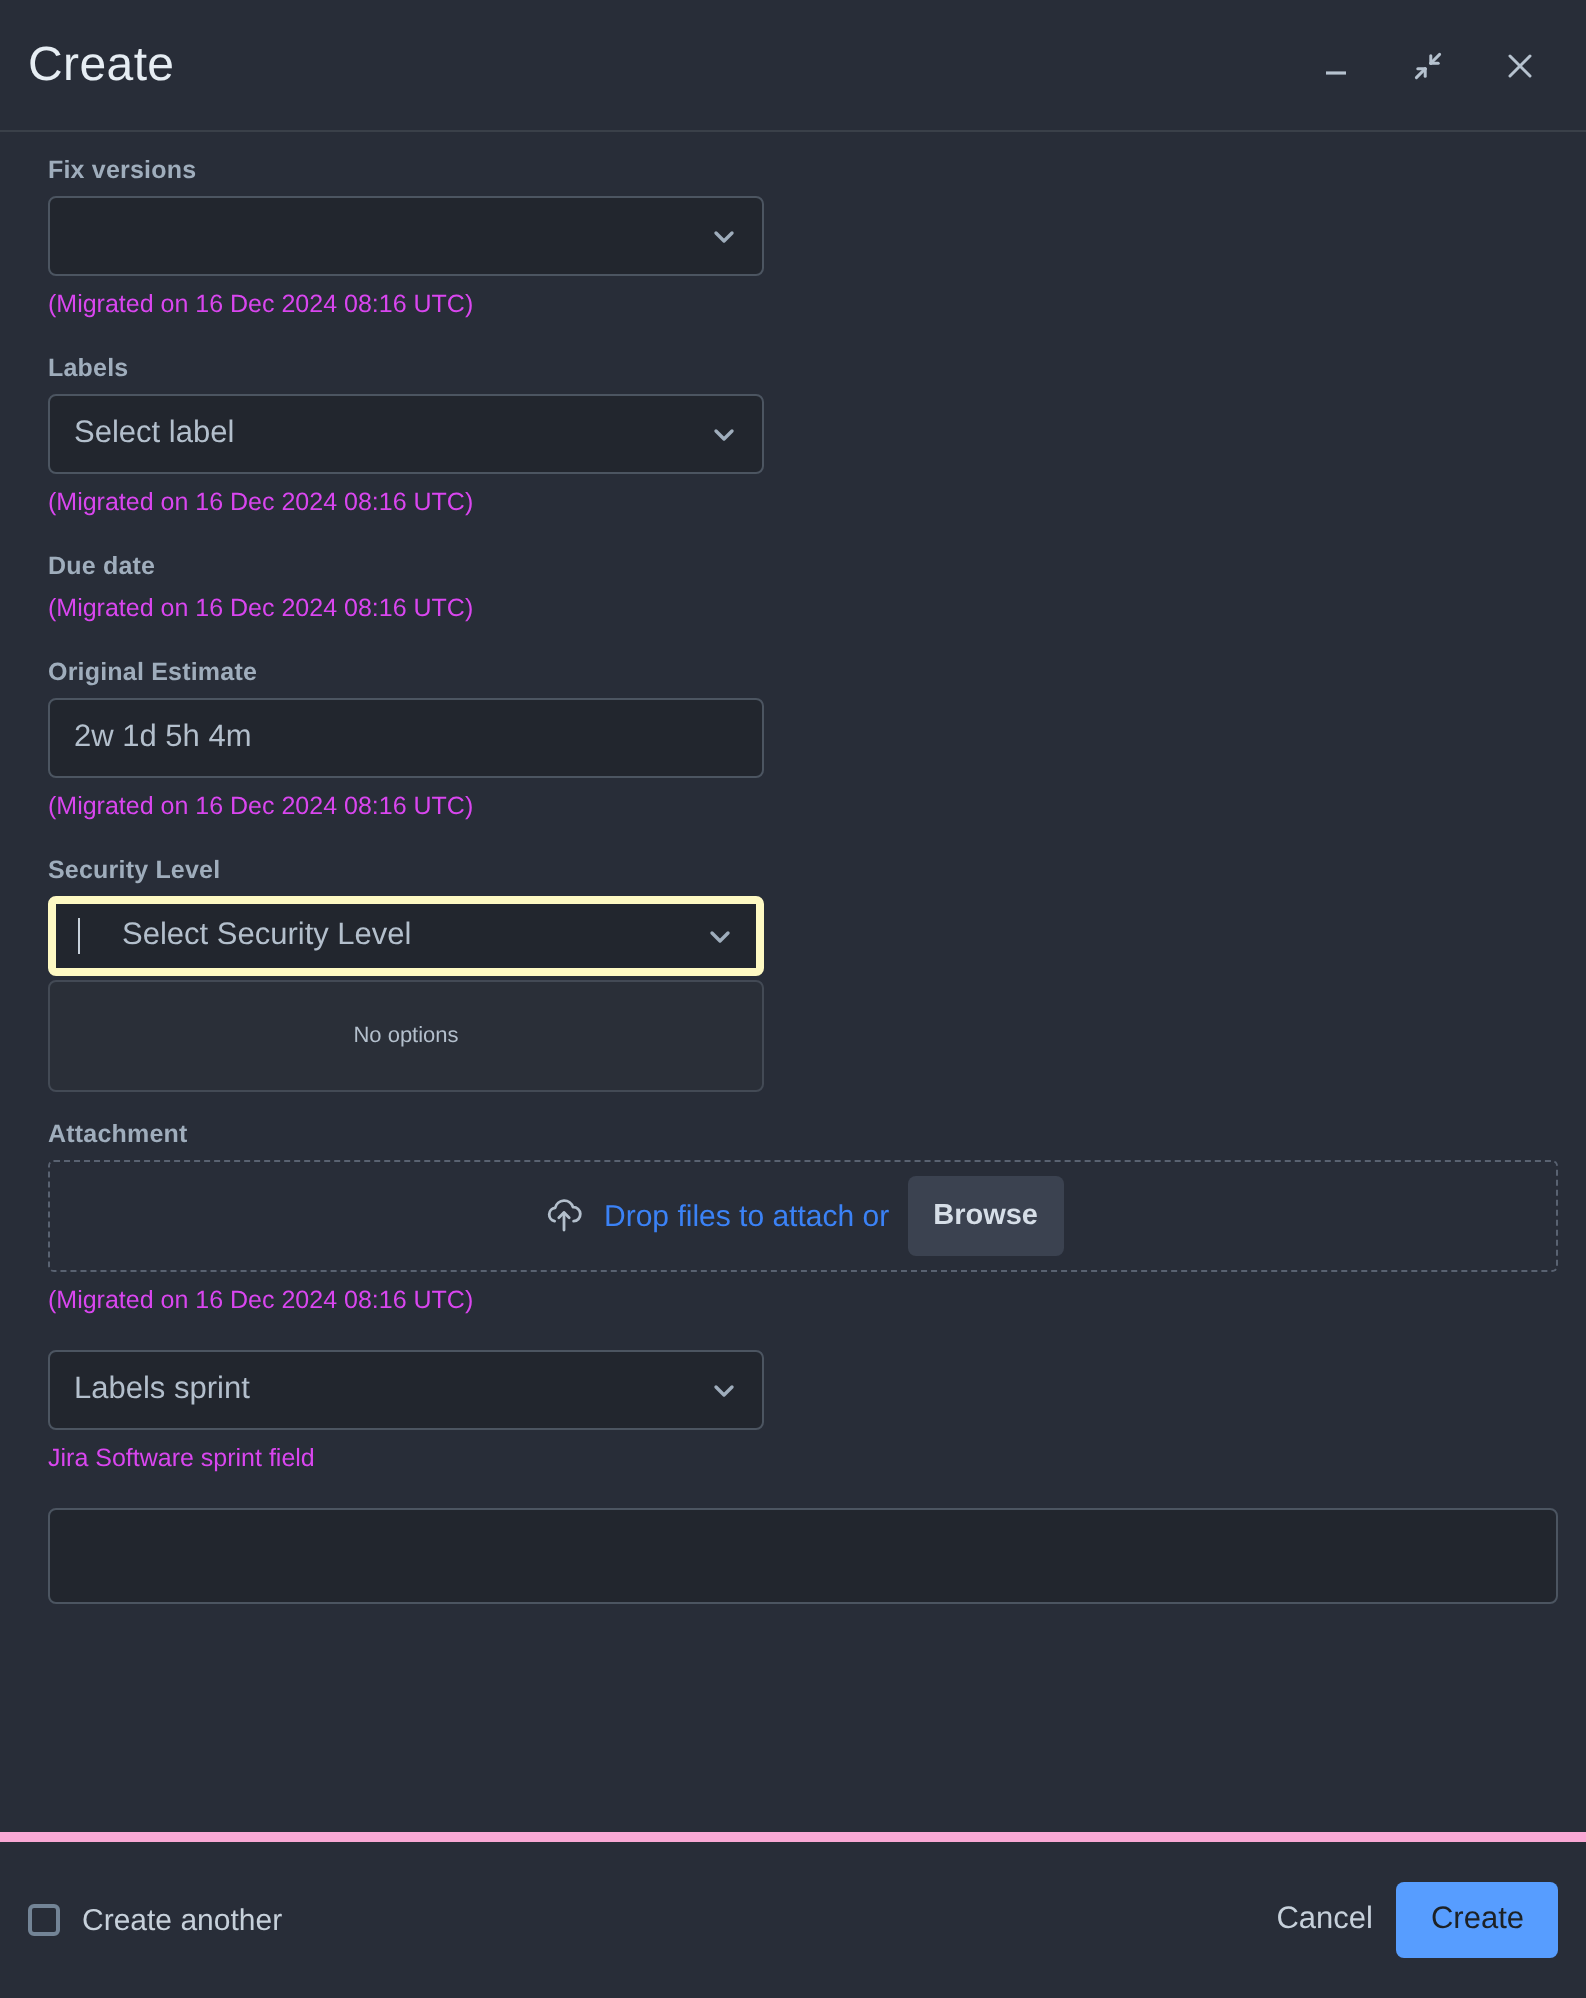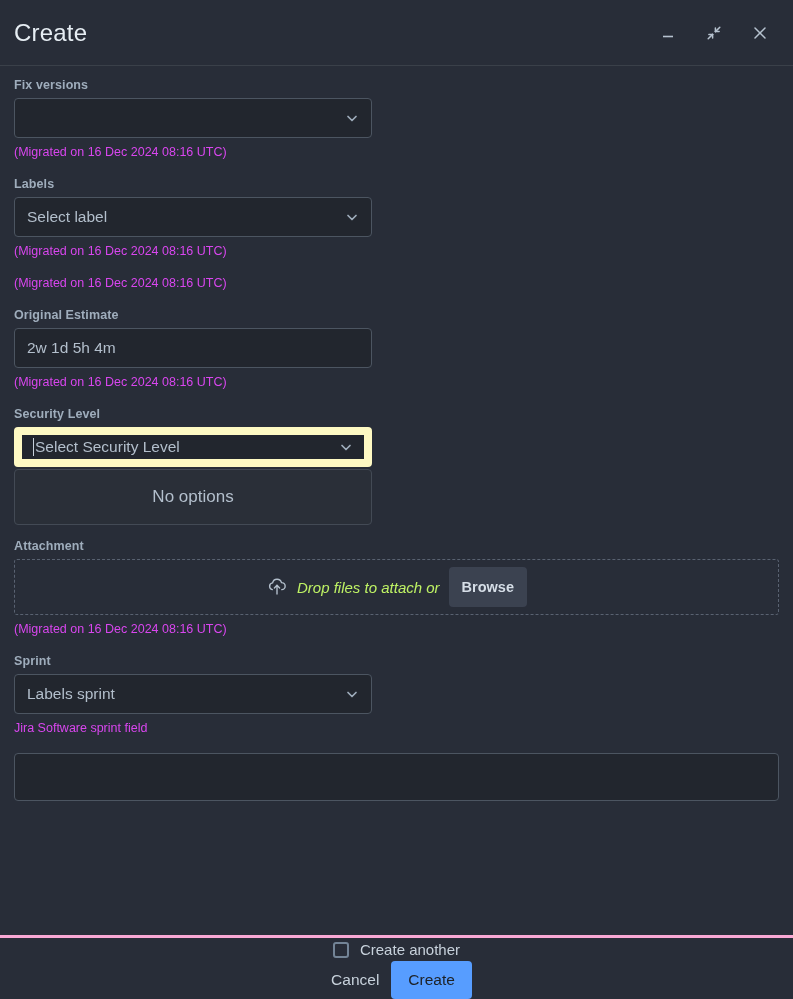--- a/index.html
+++ b/index.html
@@ -51,21 +51,21 @@
   .win-btn svg { display: block; }
 
   
   .form-scroll {
     position: absolute;
     top: 66px; left: 0; right: 0; bottom: 64px;
     overflow: hidden;
     padding: 12px 14px 0 14px;
   }
 
-  .field { margin-bottom: 0; }
+  .field { margin-bottom: 0; margin-left: 10px; }
 
   .field-label {
     font-size: 12.5px;
     font-weight: bold;
     color: #9fadbc;
     margin-bottom: 6px;
     letter-spacing: .1px;
   }
 
   .help-text {
@@ -80,25 +80,26 @@
     position: relative;
     width: 358px;
     background: #22262e;
     border: 1px solid #4c5561;
     border-radius: 4px;
     height: 40px;
     display: flex;
     align-items: center;
     padding: 0 12px;
     cursor: pointer;
+    gap: 20px;
   }
   .control.wide { width: 100%; }
   .control.tall { height: 48px; }
   .control.focused {
-    border: 8px solid #fef9c3;
+    border: 4px solid #fef9c3;
     padding: 0 11px;
   }
   .control-value {
     font-size: 15.5px;
     color: #b3bfcc;
     flex: 1;
     white-space: nowrap;
     overflow: hidden;
   }
   .control-value.empty { color: transparent; }
@@ -119,60 +120,59 @@
   .menu {
     width: 358px;
     margin-top: 2px;
     background: #2a2f38;
     border: 1px solid #434a55;
     border-radius: 4px;
     height: 56px;
     display: flex;
     align-items: center;
     justify-content: center;
-    font-size: 17px;
+    font-size: 11px;
     color: #b3bfcc;
   }
 
   
   .dropzone {
     width: 100%;
     height: 56px;
     border: 1px dashed #596271;
     border-radius: 3px;
     display: flex;
     align-items: center;
     justify-content: center;
     gap: 9px;
     background: transparent;
   }
-  .dz-text { font-size: 15px; color: #bef264; font-style: italic; }
+  .dz-text { font-size: 15px; color: #3b82f6; }
   .browse-btn {
     background: #3b4250;
     border: none;
     border-radius: 4px;
     color: #d6dee7;
     font-family: "Liberation Sans", sans-serif;
     font-size: 14.5px;
     font-weight: bold;
     padding: 12px 13px;
     cursor: pointer;
   }
 
   
   .footer {
     position: absolute;
     left: 0; right: 0; bottom: 0;
-    height: 64px;
+    height: 83px;
     background: #282d38;
-    border-top: 3px solid #f9a8d4;
+    border-top: 5px solid #f9a8d4;
     display: flex;
     align-items: center;
     padding: 0 14px;
-    flex-direction: column;
   }
   .create-another {
     display: flex;
     align-items: center;
     gap: 11px;
     flex: 1;
     cursor: pointer;
   }
   .checkbox {
     width: 16px; height: 16px;
@@ -261,20 +261,21 @@
       <span class="chev">
         <svg width="14" height="14" viewBox="0 0 14 14" fill="none" stroke="currentColor" stroke-width="1.7" stroke-linecap="round" stroke-linejoin="round">
             <polyline points="3,5.5 7,9.5 11,5.5"></polyline>
           </svg>
       </span>
     </div>
     <div class="help-text">(Migrated on 16 Dec 2024 08:16 UTC)</div>
   </div>
 
   <div class="field">
+    <div class="field-label">Due date</div>
     <div class="help-text">(Migrated on 16 Dec 2024 08:16 UTC)</div>
   </div>
 
   <div class="field">
     <div class="field-label">Original Estimate</div>
     <div class="control">
       <span class="control-value">2w 1d 5h 4m</span>
     </div>
     <div class="help-text">(Migrated on 16 Dec 2024 08:16 UTC)</div>
   </div>
@@ -305,21 +306,20 @@
           <polyline points="8.4,11.9 11,9.3 13.6,11.9"></polyline>
         </svg>
       </span>
       <span class="dz-text">Drop files to attach or</span>
       <button class="browse-btn">Browse</button>
     </div>
     <div class="help-text">(Migrated on 16 Dec 2024 08:16 UTC)</div>
   </div>
 
   <div class="field" style="margin-top:4px;">
-    <div class="field-label">Sprint</div>
     <div class="control">
       <span class="control-value">Labels sprint</span>
       <span class="chev">
         <svg width="14" height="14" viewBox="0 0 14 14" fill="none" stroke="currentColor" stroke-width="1.7" stroke-linecap="round" stroke-linejoin="round">
             <polyline points="3,5.5 7,9.5 11,5.5"></polyline>
           </svg>
       </span>
     </div>
     <div class="help-text">Jira Software sprint field</div>
   </div>

